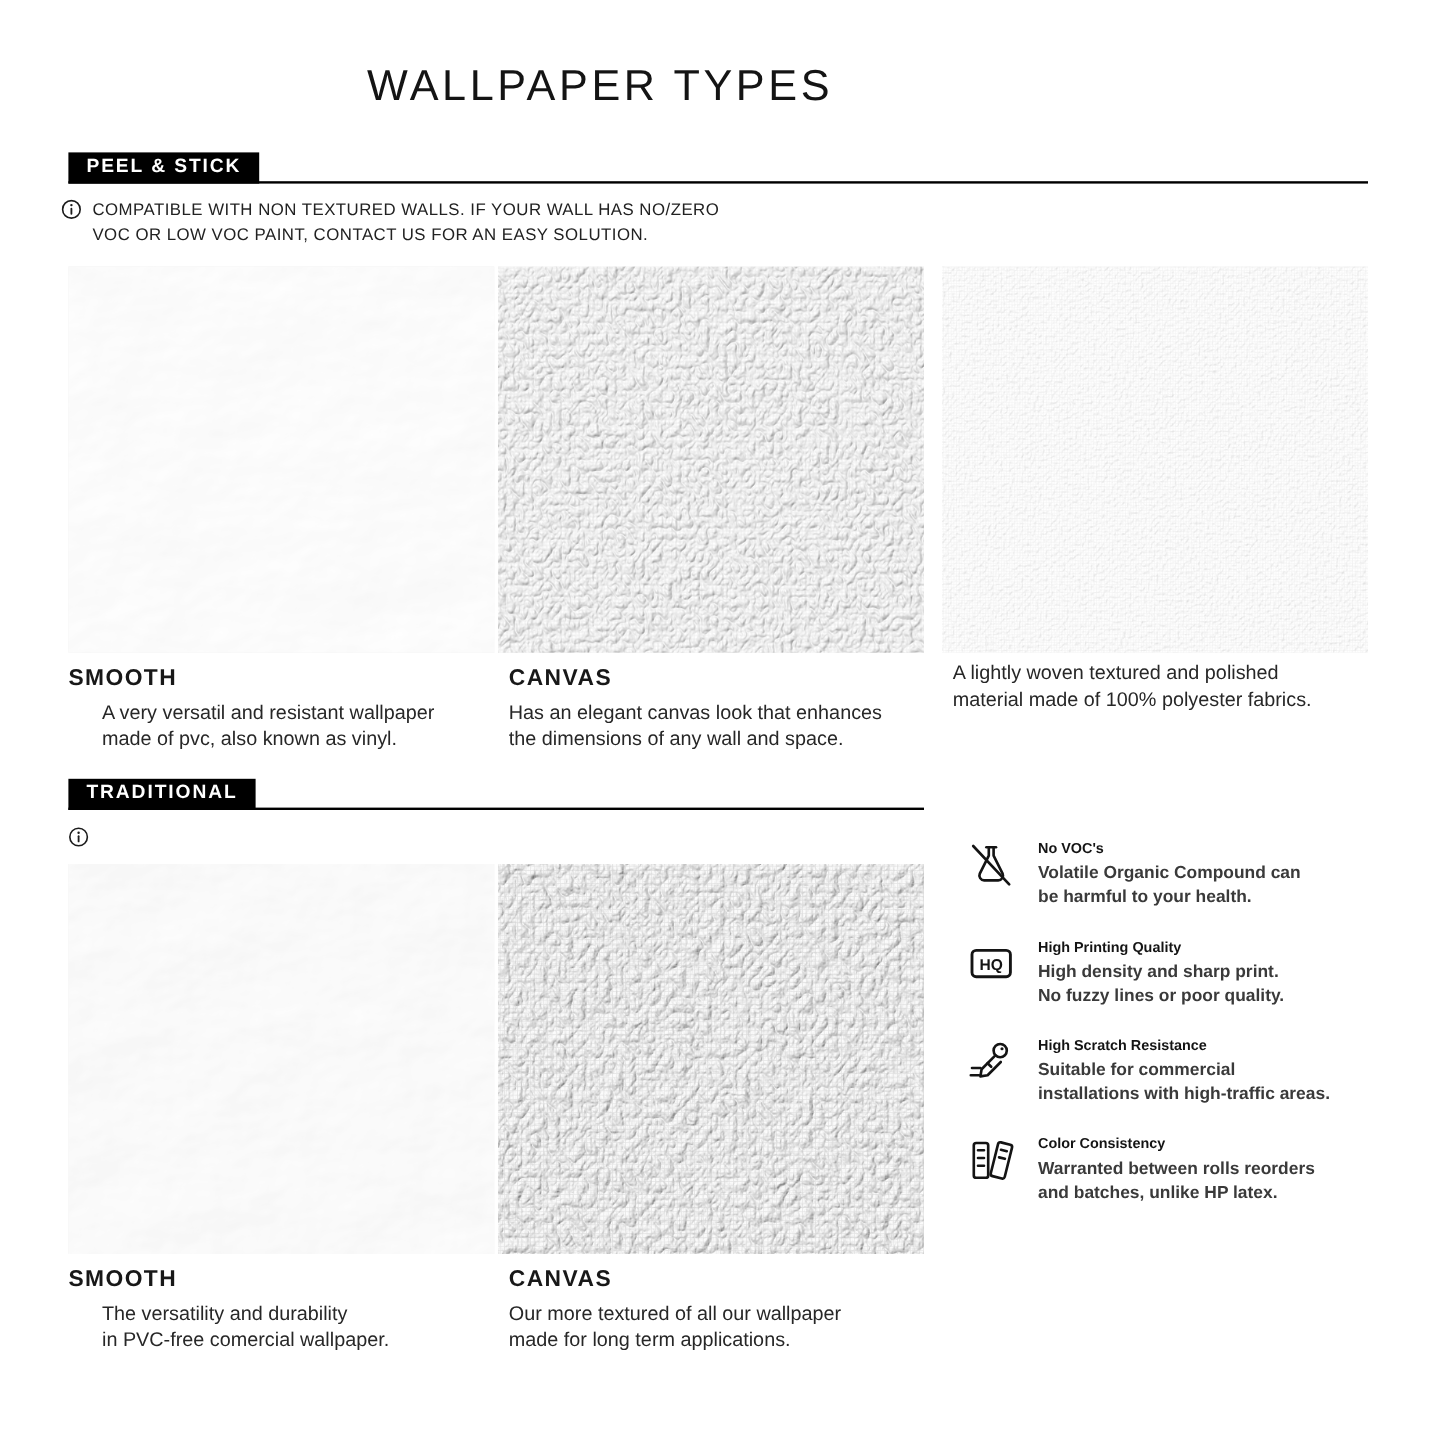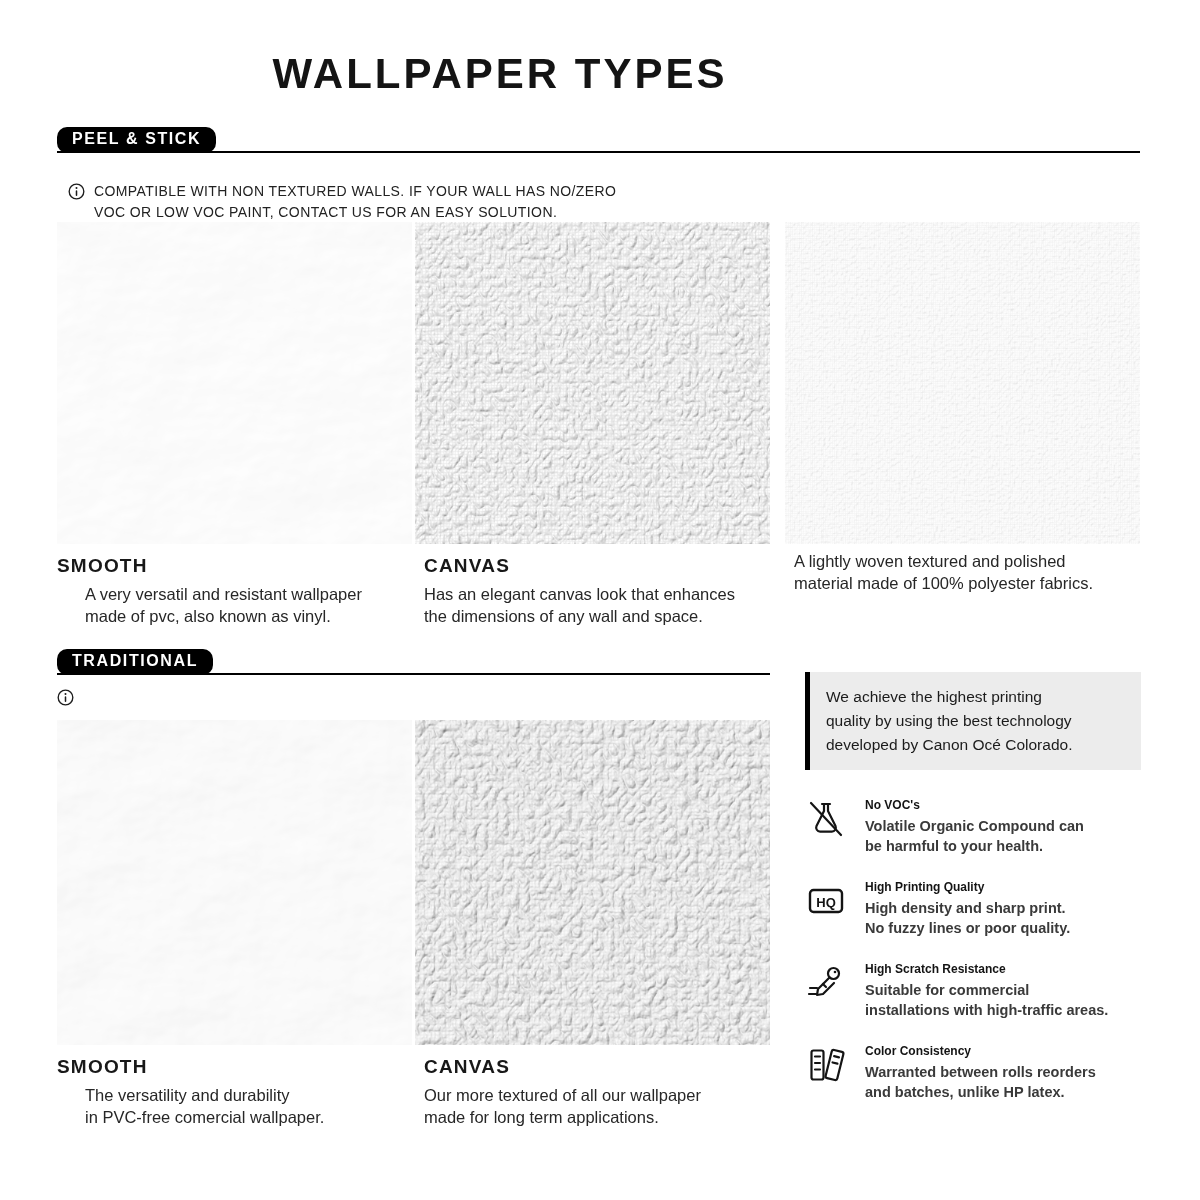--- a/index.html
+++ b/index.html
@@ -1,24 +1,24 @@
 <!DOCTYPE html>
 <html><head>
 <meta charset="utf-8">
 <style>
   * { margin:0; padding:0; box-sizing:border-box; }
   html,body { background:#ffffff; }
   body { font-family:"Liberation Sans", sans-serif; color:#1c1c1c; }
   .canvas { position:relative; width:1200px; height:1200px; margin:0 auto; background:#ffffff; overflow:hidden; }
 
   .page-title { position:absolute; top:50px; left:0; width:1000px; text-align:center;
-    font-size:42px; font-weight:700; letter-spacing:3px; color:#141414; }
+    font-size:36px; font-weight:400; letter-spacing:3px; color:#141414; }
 
   .badge { position:absolute; background:#000; color:#fff; font-weight:700;
-    font-size:16px; letter-spacing:1.6px; padding:3px 15px 5px; z-index:2;border-radius:10px; }
+    font-size:16px; letter-spacing:1.6px; padding:3px 15px 5px; z-index:2; }
   .rule { position:absolute; height:2px; background:#000; }
 
   .note { position:absolute; display:flex; gap:9px; align-items:flex-start; }
   .note .i-icon { flex:0 0 17px; width:17px; height:17px; margin-top:2px; }
   .note .txt { font-size:14px; letter-spacing:0.4px; line-height:1.5;
     white-space:pre-line; color:#222; font-weight:500; }
 
   .col { position:absolute; }
   .swatchbox { width:100%; overflow:hidden; background:#f4f4f4; }
   .tex { display:block; width:100%; height:100%; }
@@ -82,21 +82,21 @@
         <path d="M0 1.8H3.6M1.8 0V3.6" stroke="#d0d0d0" stroke-width="0.6" fill="none"></path>
       </pattern>
     </defs>
   </svg>
 
   <h1 class="page-title">WALLPAPER TYPES</h1>
 
   <div class="rule" style="left:57px; top:151px; width:1083px;"></div>
   <div class="badge" style="left:57px; top:127px;">PEEL &amp; STICK</div>
 
-  <div class="note" style="left:68px; top:164px; width:640px;margin-top:17px;">
+  <div class="note" style="left:51px; top:164px; width:640px;">
     <svg class="i-icon" viewBox="0 0 20 20">
       <circle cx="10" cy="10" r="8.6" fill="none" stroke="#1c1c1c" stroke-width="1.6"></circle>
       <circle cx="10" cy="5.8" r="1.2" fill="#1c1c1c"></circle>
       <rect x="9.1" y="8.4" width="1.8" height="6.8" rx="0.9" fill="#1c1c1c"></rect>
     </svg>
     <div class="txt">COMPATIBLE WITH NON TEXTURED WALLS. IF YOUR WALL HAS NO/ZERO
 VOC OR LOW VOC PAINT, CONTACT US FOR AN EASY SOLUTION.</div>
   </div>
 
   <div class="col" style="left:57px; top:222px; width:355px;">
@@ -166,23 +166,20 @@
         <rect width="355" height="325" filter="url(#texCanvasB)" opacity="0.92"></rect>
         <rect width="355" height="325" fill="url(#weaveC)" opacity="0.5"></rect>
       </svg>
     </div>
     <div class="swatch-name">CANVAS</div>
     <div class="swatch-desc">Our more textured of all our wallpaper
 made for long term applications.</div>
   </div>
 
   <aside class="aside">
-    <div class="quote">We achieve the highest printing
-quality by using the best technology
-developed by Canon Océ Colorado.</div>
 
     <div class="feature first">
       <svg class="f-icon" viewBox="0 0 42 42">
         <g fill="none" stroke="#141414" stroke-width="2.2" stroke-linecap="round" stroke-linejoin="round">
           <path d="M17 6h8"></path>
           <path d="M19 6v7L11.5 28a4 4 0 0 0 3.6 5.6h11.8A4 4 0 0 0 30.5 28L23 13V6"></path>
           <path d="M6 5l30 32"></path>
         </g>
       </svg>
       <div class="f-text">

